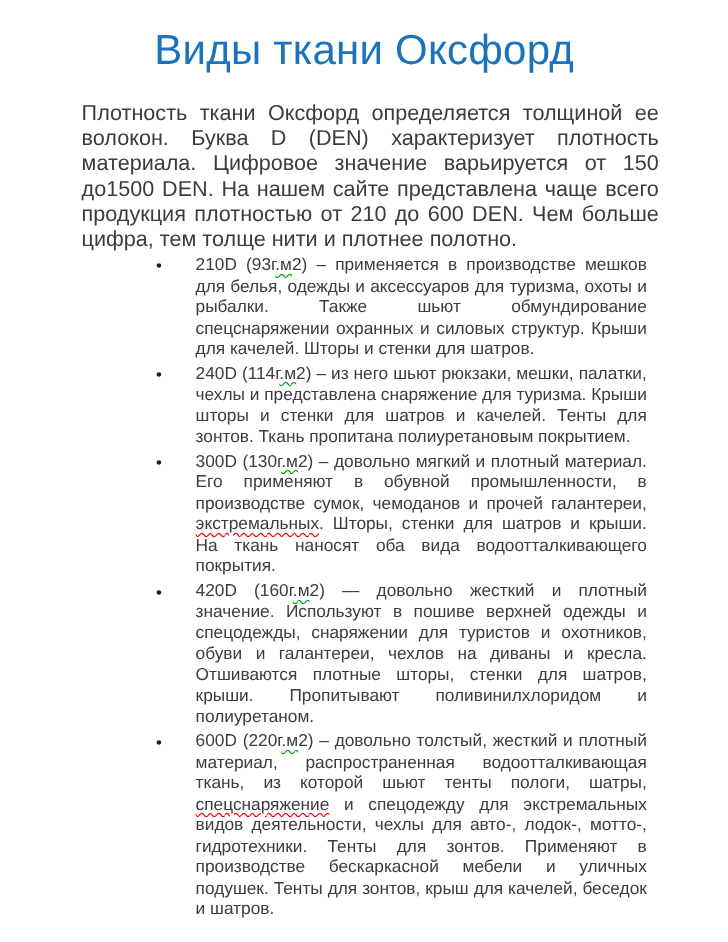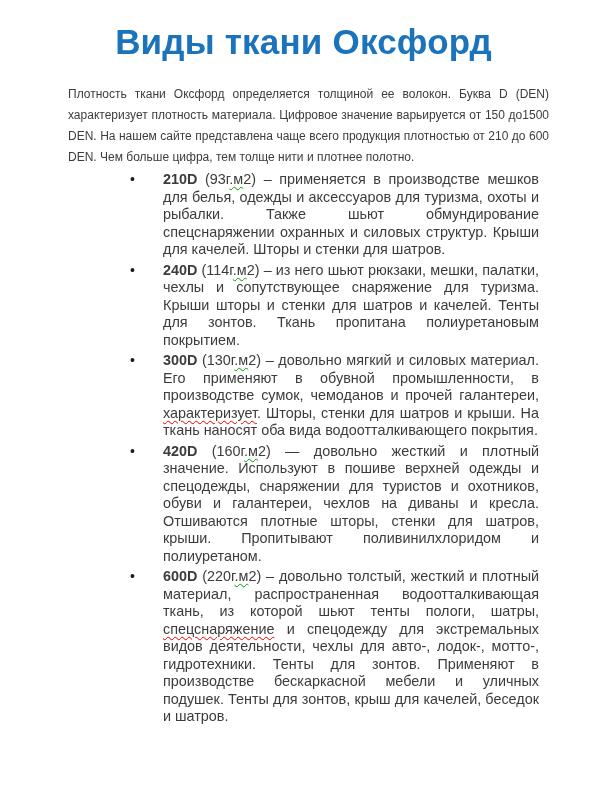--- a/index.html
+++ b/index.html
@@ -15,27 +15,27 @@
     width:607px;height:785px;overflow:hidden;background:#ffffff;
     font-family:"Liberation Sans", sans-serif;
     color:var(--body_text,#3C3C3C);
     -webkit-font-smoothing:antialiased;
   }
   .page-title{
     margin:22px 10px 0;
     text-align:center;
     font-size:35px;
     line-height:1.15;
-    font-weight:700;
+    font-weight:400;
     color:var(--title_blue,#1B74BB);
     letter-spacing:0.2px;
   }
   .intro{
     margin:22px 58px 0 68px;
-    font-size:12px;
+    font-size:18px;
     line-height:21px;
     text-align:justify;
   }
   ul.fabric-list{
     margin:3px 0 0 0;
     padding:0 0 0 163px;
     width:539px; 
     list-style:none;
   }
   li.fabric-item{
@@ -45,21 +45,21 @@
     line-height:17.5px;
     text-align:justify;
     margin:0 0 3px 0;
   }
   .bullet{
     position:absolute;
     left:-33px;top:0;
     font-size:14px;
     color:var(--bullet_black,#1a1a1a);
   }
-  .term{font-weight:700;}
+  .term{font-weight:400;}
   .sq-green{
     text-decoration-line:underline;
     text-decoration-style:wavy;
     text-decoration-color:var(--grammar_green,#00A000);
     text-decoration-thickness:1px;
     text-underline-offset:2px;
   }
   .sq-red{
     text-decoration-line:underline;
     text-decoration-style:wavy;
@@ -85,29 +85,29 @@
       <span><span>(93г</span><span class="sq-green">.м</span><span>2)</span></span>
       <span>–</span>
       <span><span>применяется в производстве мешков для белья, одежды и аксессуаров для туризма, охоты и рыбалки. Также шьют обмундирование спецснаряжении охранных и силовых структур. Крыши для качелей. Шторы и стенки для шатров.</span><span class="sq-red"></span><span></span></span>
     </li>
 
     <li class="fabric-item">
       <span class="bullet">•</span>
       <span class="term">240D</span>
       <span><span>(114г</span><span class="sq-green">.м</span><span>2)</span></span>
       <span>–</span>
-      <span><span>из него шьют рюкзаки, мешки, палатки, чехлы и сопутствующее снаряжение для туризма. Крыши шторы и стенки для шатров и качелей. Тенты для зонтов. Ткань пропитана полиуретановым покрытием.</span><span class="sq-red"></span><span></span></span>
+      <span><span>из него шьют рюкзаки, мешки, палатки, чехлы и представлена снаряжение для туризма. Крыши шторы и стенки для шатров и качелей. Тенты для зонтов. Ткань пропитана полиуретановым покрытием.</span><span class="sq-red"></span><span></span></span>
     </li>
 
     <li class="fabric-item">
       <span class="bullet">•</span>
       <span class="term">300D</span>
       <span><span>(130г</span><span class="sq-green">.м</span><span>2)</span></span>
       <span>–</span>
-      <span><span>довольно мягкий и силовых материал. Его применяют в обувной промышленности, в производстве сумок, чемоданов и прочей галантереи, </span><span class="sq-red">характеризует</span><span>. Шторы, стенки для шатров и крыши. На ткань наносят оба вида водоотталкивающего покрытия.</span></span>
+      <span><span>довольно мягкий и плотный материал. Его применяют в обувной промышленности, в производстве сумок, чемоданов и прочей галантереи, </span><span class="sq-red">экстремальных</span><span>. Шторы, стенки для шатров и крыши. На ткань наносят оба вида водоотталкивающего покрытия.</span></span>
     </li>
 
     <li class="fabric-item">
       <span class="bullet">•</span>
       <span class="term">420D</span>
       <span><span>(160г</span><span class="sq-green">.м</span><span>2)</span></span>
       <span>—</span>
       <span><span>довольно жесткий и плотный значение. Используют в пошиве верхней одежды и спецодежды, снаряжении для туристов и охотников, обуви и галантереи, чехлов на диваны и кресла. Отшиваются плотные шторы, стенки для шатров, крыши. Пропитывают поливинилхлоридом и полиуретаном.</span><span class="sq-red"></span><span></span></span>
     </li>
 

